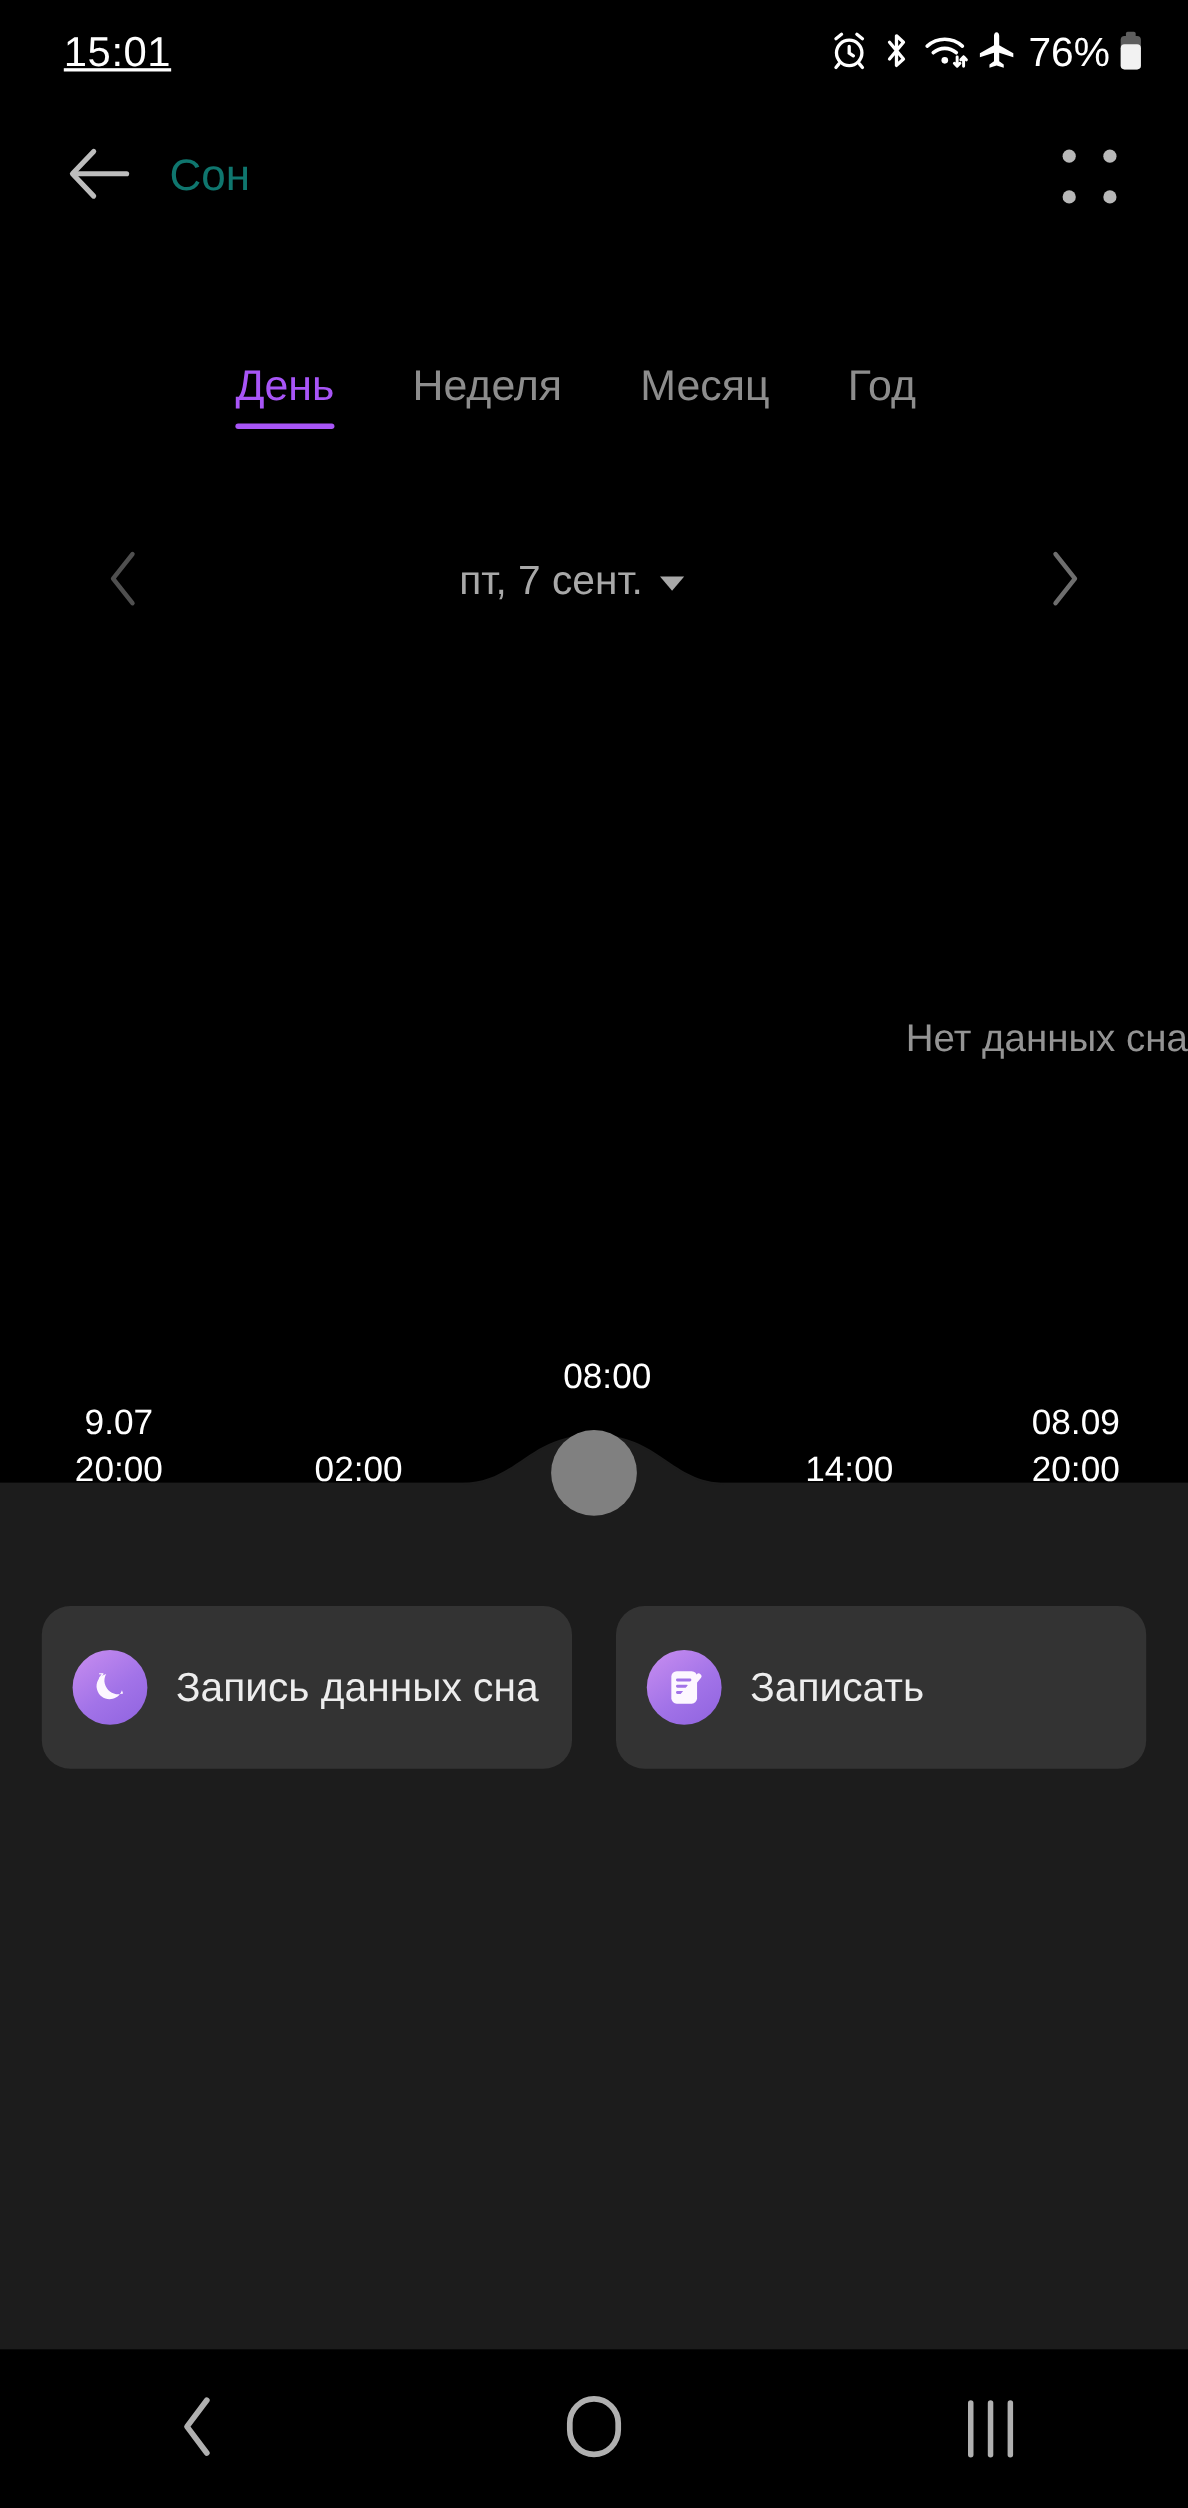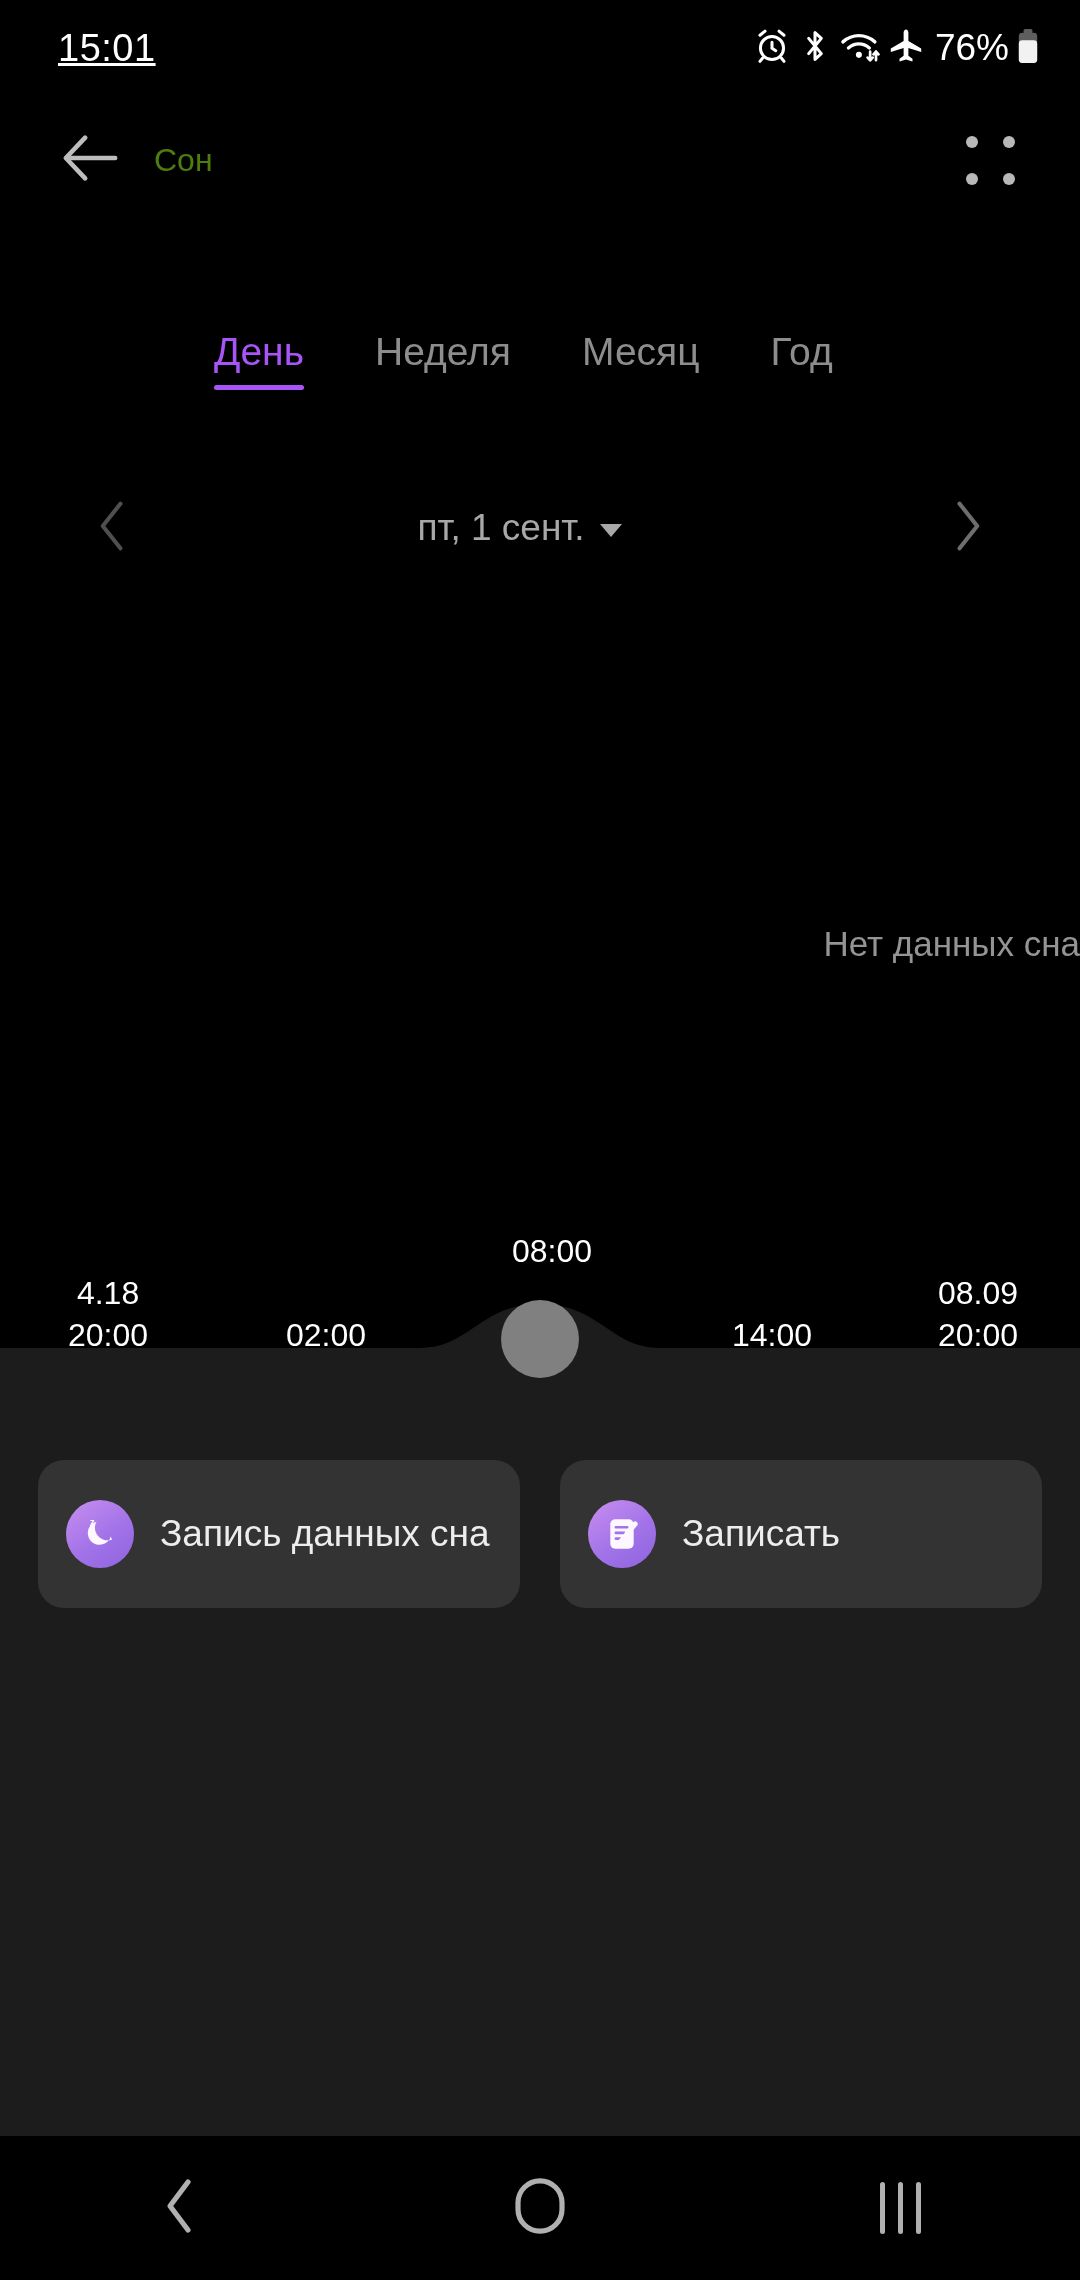--- a/index.html
+++ b/index.html
@@ -22,21 +22,21 @@
   .sicon { display:block; }
   #battery-text { color:#fff; font-size:37px; margin-left:4px; letter-spacing:0px; }
 
   
   #app-bar {
     position:absolute; top:96px; left:0; width:1080px; height:128px;
     display:flex; align-items:center;
   }
   #back-button { width:104px; height:104px; margin-left:38px;
     display:flex; align-items:center; justify-content:center; }
-  #page-title { color:#4d7c0f; font-size:32px; margin-left:12px; font-weight:400; }
+  #page-title { color:#0f766e; font-size:40px; margin-left:12px; font-weight:400; }
   #menu-button { position:absolute; right:42px; top:50%; transform:translateY(-50%);
     width:96px; height:96px; display:flex; align-items:center; justify-content:center; }
   #dot-grid { display:grid; grid-template-columns:repeat(2,12px); grid-template-rows:repeat(2,12px);
     gap:25px; }
   #dot-grid i { display:block; width:12px; height:12px; border-radius:50%; background:#b8b8b8; }
 
   
   #tabs {
     position:absolute; top:330px; left:0; width:1080px; height:90px;
     display:flex; align-items:flex-start; padding-left:214px; gap:71px;
@@ -195,39 +195,39 @@
 
   <div id="date-nav">
     <div id="date-prev">
       <span>
         <svg width="34" height="52" viewBox="0 0 18 28" fill="none">
           <path d="M13 2 3.5 14 13 26" stroke="#4f4f4f" stroke-width="2.2" stroke-linecap="round" stroke-linejoin="round"></path>
         </svg>
       </span>
     </div>
     <div id="date-current">
-      <span id="date-label">пт, 1 сент.</span>
+      <span id="date-label">пт, 7 сент.</span>
       <span id="date-caret"></span>
     </div>
     <div id="date-next">
       <span>
         <svg width="34" height="52" viewBox="0 0 18 28" fill="none">
           <path d="M5 2 14.5 14 5 26" stroke="#6e6e6e" stroke-width="2.2" stroke-linecap="round" stroke-linejoin="round"></path>
         </svg>
       </span>
     </div>
   </div>
 
   <div id="empty-wrap">
     <div id="empty-text">Нет данных сна</div>
   </div>
 
   <div id="timeline">
     <div class="tick two-line" id="tick-left">
-      <div>4.18</div>
+      <div>9.07</div>
       <div>20:00</div>
     </div>
     <div class="tick" id="tick-0200">02:00</div>
     <div class="tick" id="tick-0800">08:00</div>
     <div class="tick" id="tick-1400">14:00</div>
     <div class="tick two-line" id="tick-right">
       <div>08.09</div>
       <div>20:00</div>
     </div>
   </div>

